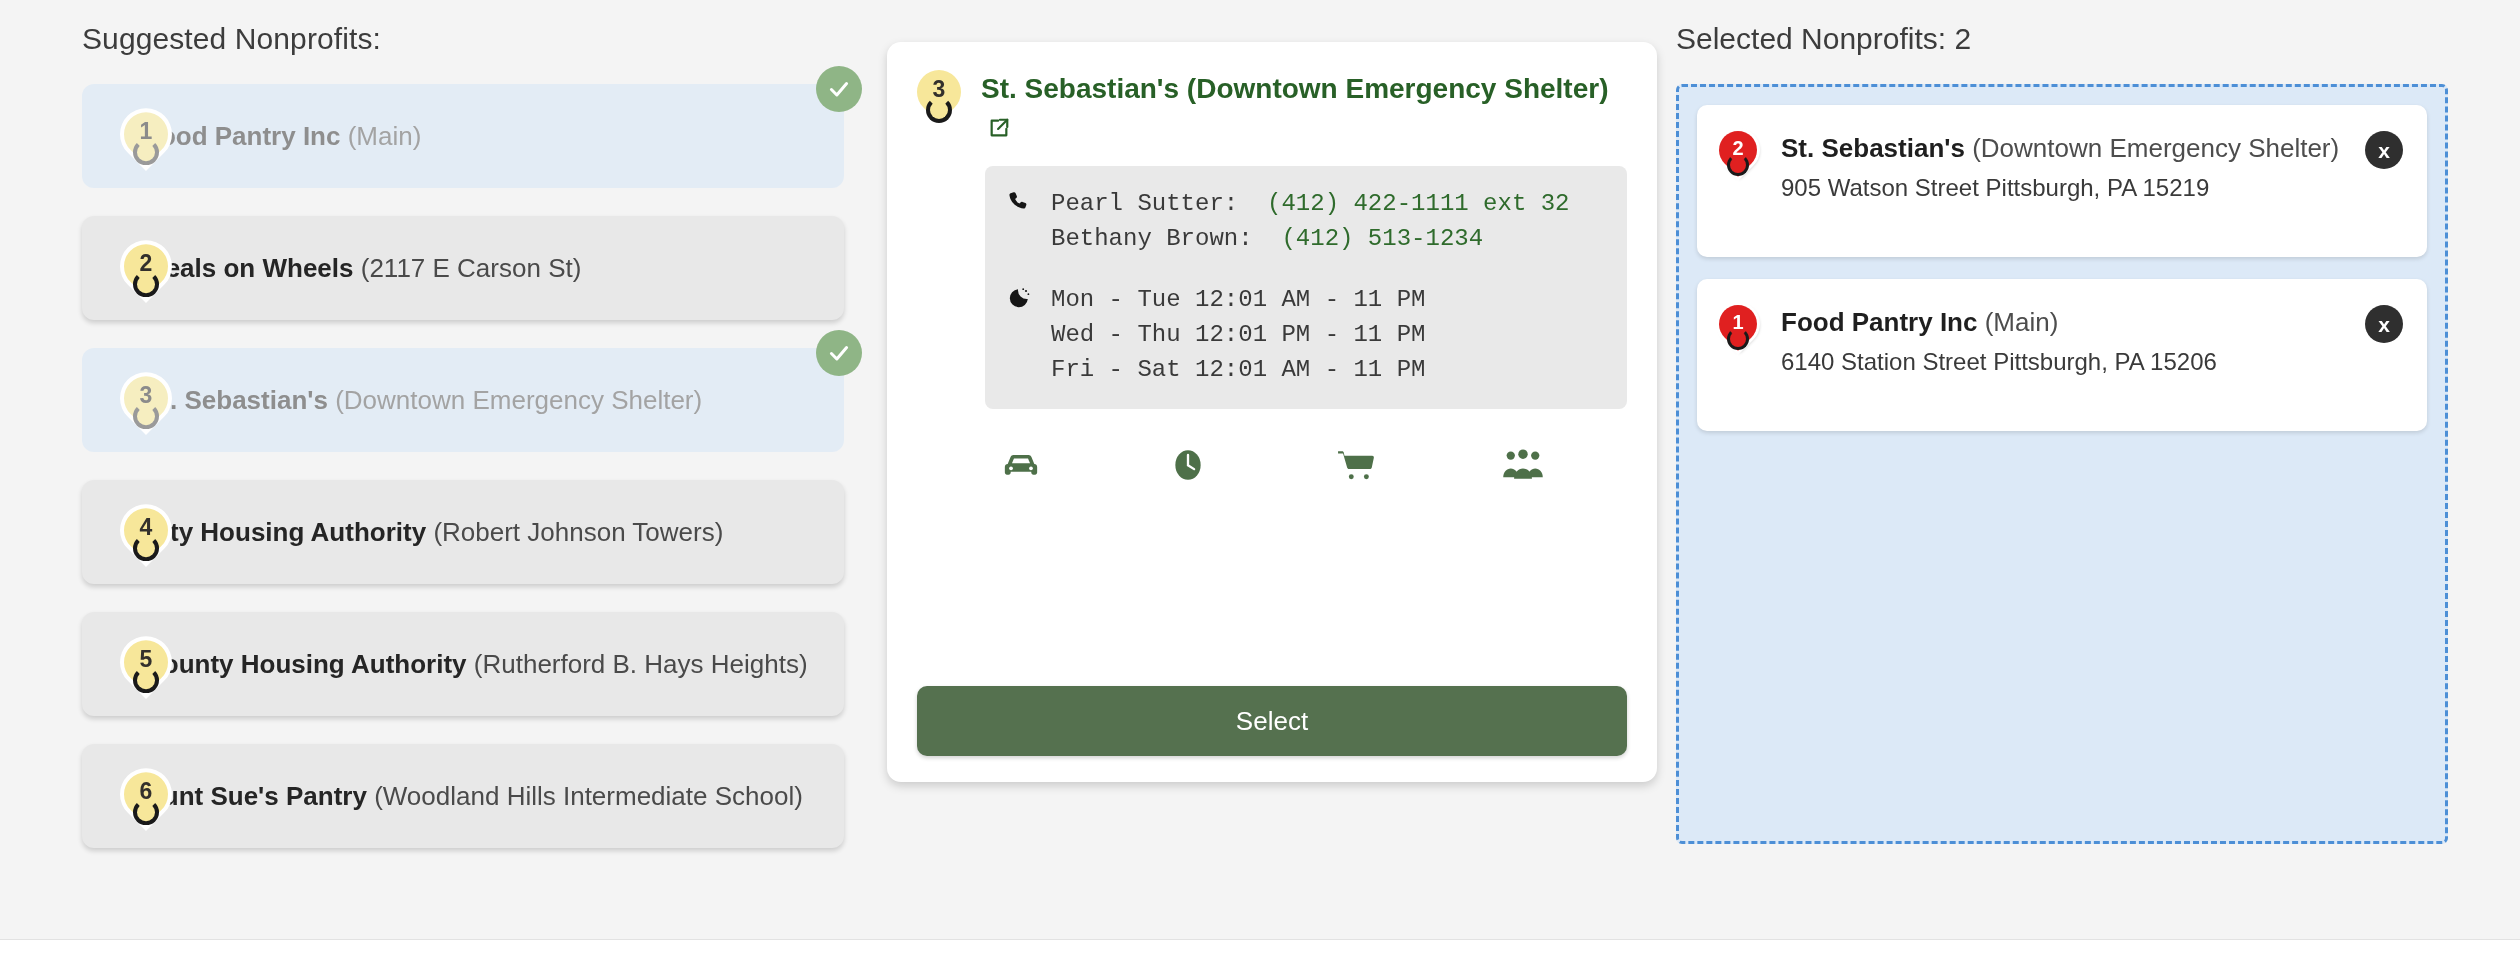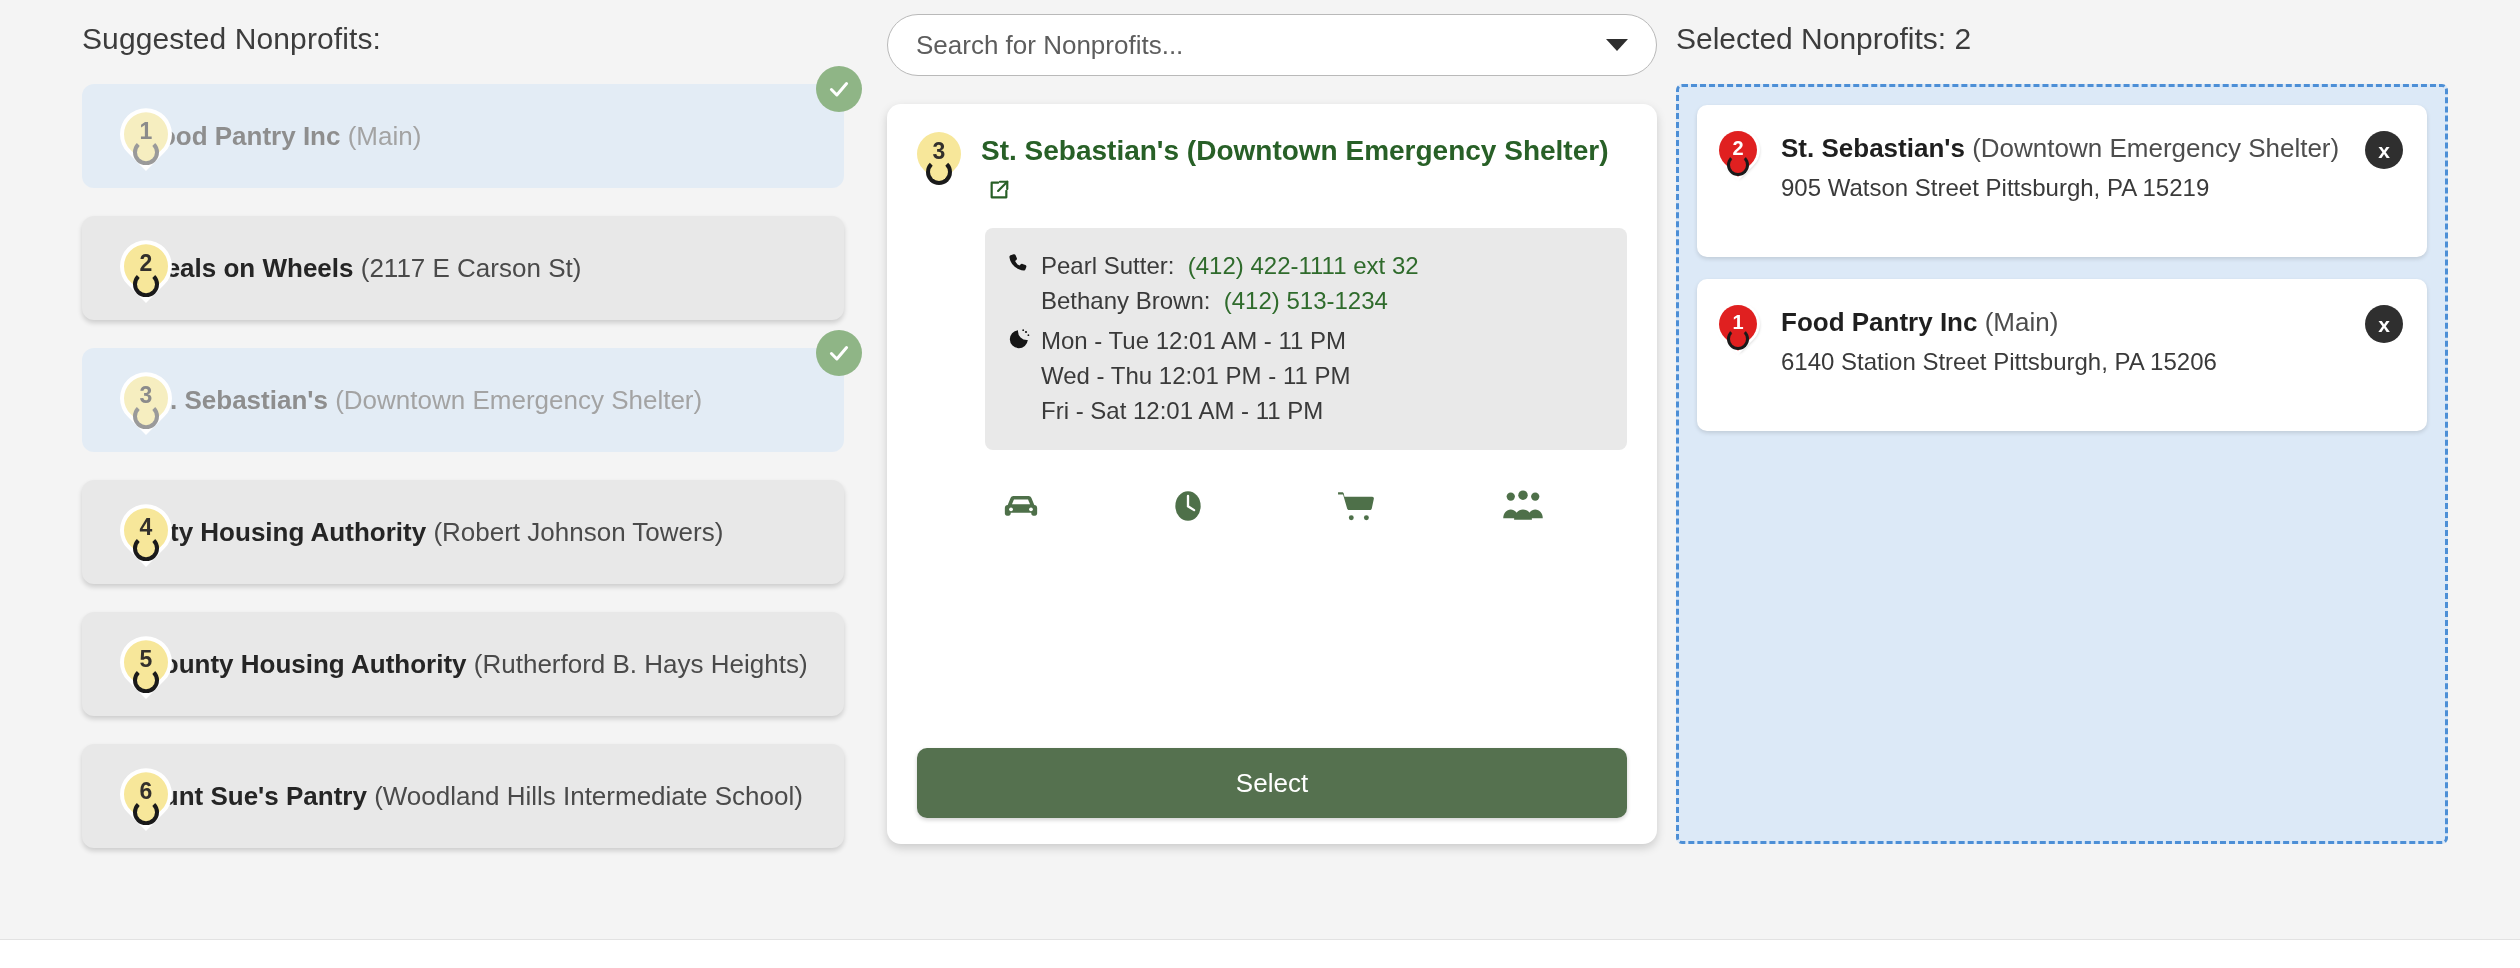--- a/index.html
+++ b/index.html
@@ -205,24 +205,25 @@
   .ext-link svg { width: 22px; height: 22px; display: block; }
 
   .info-panel {
     margin: 20px 0 0 68px;
     background: #e9e9e9;
     border-radius: 8px;
     padding: 20px 22px 22px 22px;
   }
   .info-row {
     display: flex;
-    gap: 8px;
+    gap: 18px;
     align-items: flex-start;
-  }
-  .info-row + .info-row { margin-top: 4px; }
+    font-family: Liberation Mono, monospace;
+  }
+  .info-row + .info-row { margin-top: 25px; }
   .info-ico {
     width: 26px;
     flex: 0 0 26px;
     padding-top: 4px;
   }
   .info-ico svg { width: 24px; height: 24px; display: block; fill: #161616; }
   .info-lines { flex: 1; }
   .info-line {
     font-size: 24px;
     line-height: 1.47;
@@ -413,24 +414,20 @@
               <div class="num">6</div>
             </div>
           </div>
           <div class="sug-label"><span class="nm">Aunt Sue's Pantry</span> <span class="loc">(Woodland Hills Intermediate School)</span></div>
         </div>
       </div>
   </div>
 
   <div class="col-detail">
 
-    <div class="search-select">
-      <span class="ph">Search for Nonprofits...</span>
-      <span class="caret"></span>
-    </div>
 
     <div class="detail-card">
 
       <div class="detail-head">
         <div class="pin-wrap">
           <div class="pin">
             <div class="drop"></div>
             <div class="ring"></div>
             <div class="num">3</div>
           </div>

